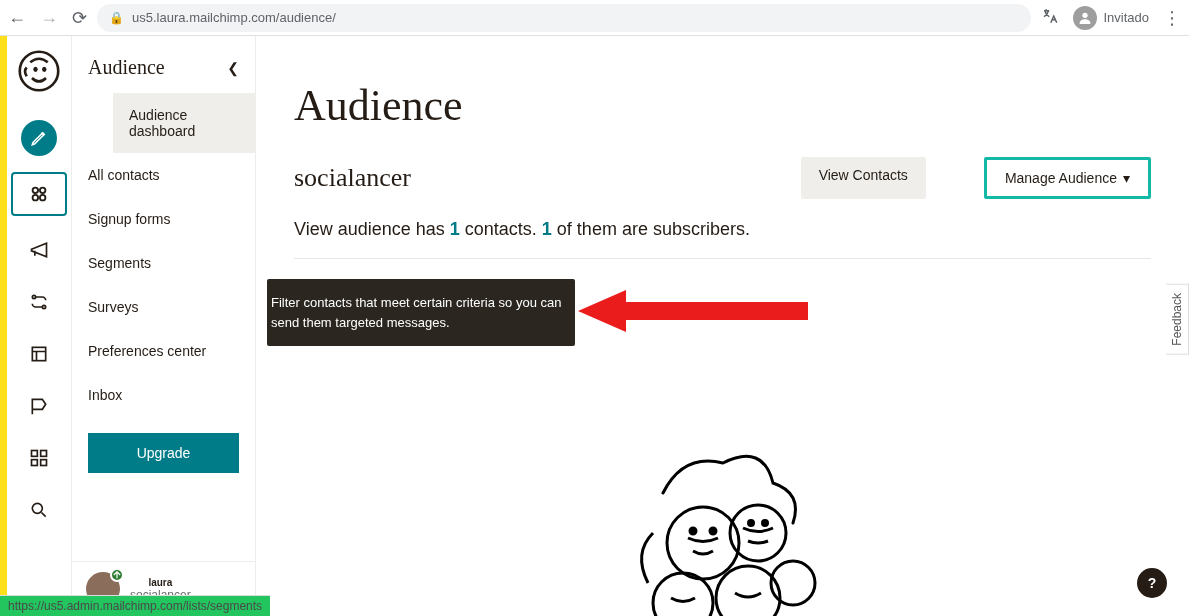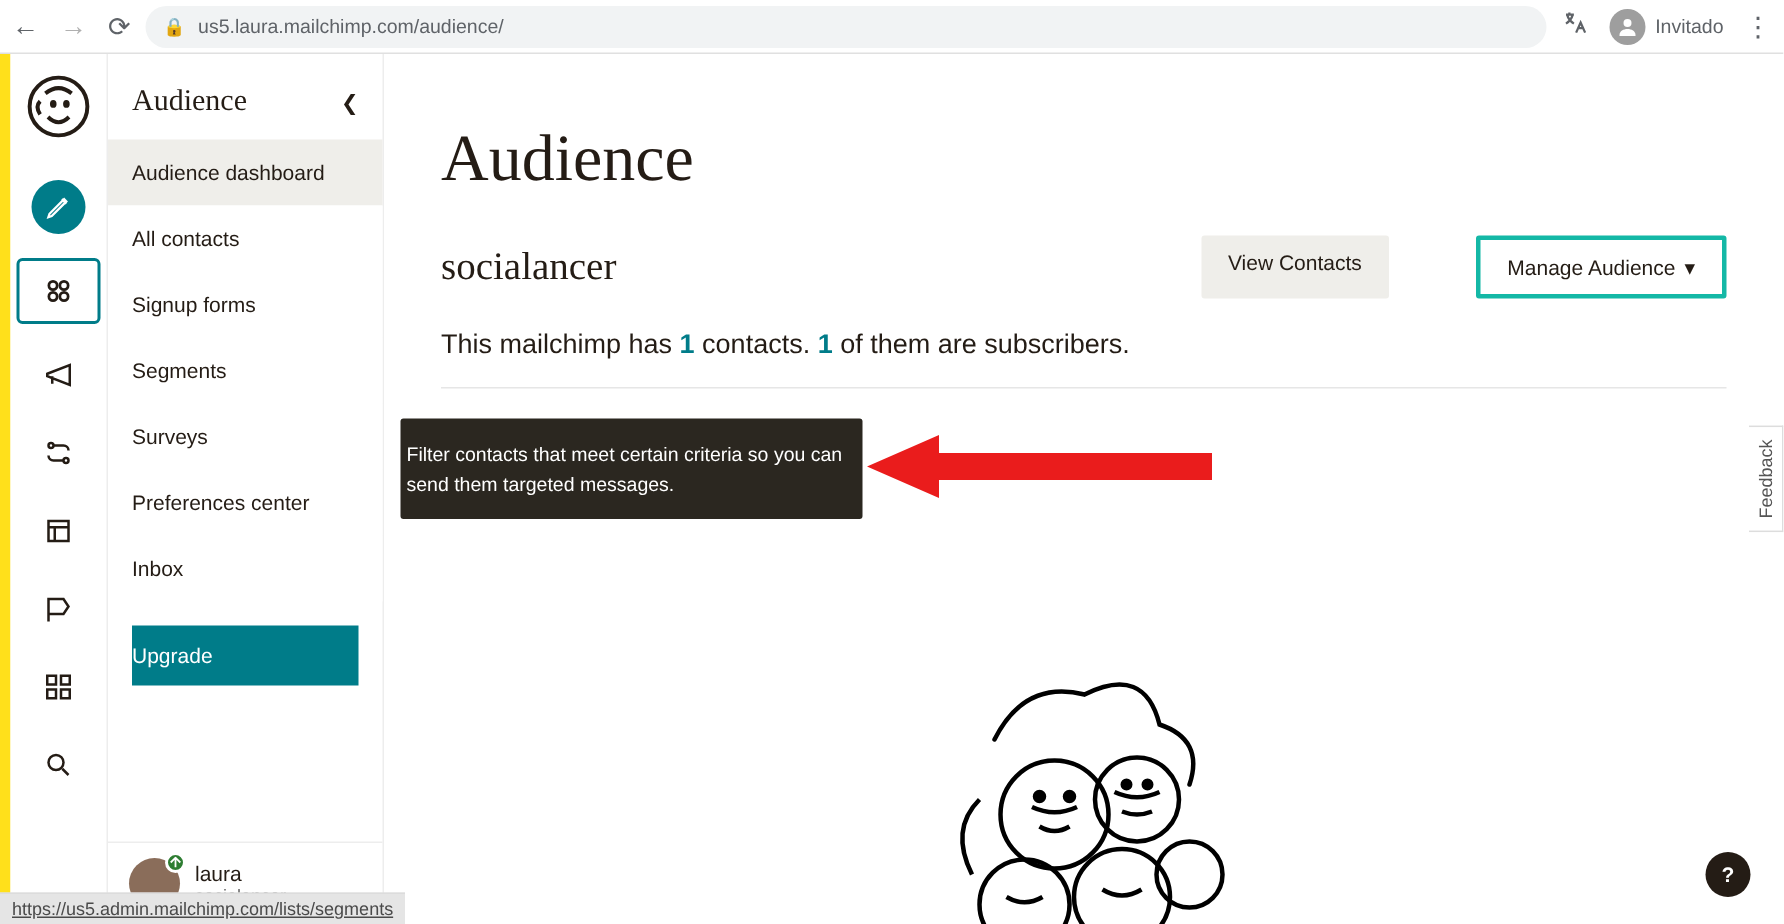--- a/index.html
+++ b/index.html
@@ -24,28 +24,28 @@
   .icon-rail .rail-icon { width: 36px; height: 36px; margin: 8px 0; display: flex; align-items: center; justify-content: center; color: #241c15; border-radius: 50%; cursor: pointer; }
   .icon-rail .rail-icon.create { background: #007c89; color: #fff; }
   .icon-rail .rail-icon.active-sq { border: 2px solid #007c89; border-radius: 4px; width: 56px; height: 44px; }
 
   .side-nav { width: 184px; background: #fff; border-right: 1px solid #ededed; display: flex; flex-direction: column; }
   .side-header { padding: 20px 16px 14px 16px; display: flex; align-items: center; justify-content: space-between; }
   .side-header h2 { font-family: Georgia, "Times New Roman", serif; font-weight: 400; font-size: 20px; }
   .side-header .chev { font-size: 14px; cursor: pointer; }
   .nav-list { display: flex; flex-direction: column; }
   .nav-item { padding: 14px 16px; font-size: 14px; color: #241c15; cursor: pointer; background: #fff; }
-  .nav-item.active { background: #efeeea; font-weight: 500; }
-  .upgrade-btn { margin: 16px; background: #007c89; color: #fff; padding: 12px 0; font-size: 14px; cursor: pointer; }
+  .nav-item.active { background: #efeeea; font-weight: 500; margin-left: 41px; }
+  .upgrade-btn { margin: 16px; background: #007c89; color: #fff; text-align: center; padding: 12px 0; font-size: 14px; cursor: pointer; }
   .side-nav .spacer { flex: 1; }
   .user-block { border-top: 1px solid #ededed; padding: 10px 14px; display: flex; align-items: center; gap: 10px; }
   .user-block .avatar-img { width: 34px; height: 34px; border-radius: 50%; background: #8a6d5a; position: relative; }
   .user-block .avatar-img .badge { position: absolute; top: -4px; right: -4px; width: 14px; height: 14px; border-radius: 50%; background: #2e7d32; border: 2px solid #fff; display: flex; align-items:center; justify-content:center; }
   .user-block .avatar-img .badge svg { width:8px; height:8px; }
-  .user-block .info .name { font-weight: 400; font-size: 14px; }
+  .user-block .info .name { font-weight: 700; font-size: 10px; text-align: center; }
   .user-block .info .org { font-size: 12px; color: #6a6a6a; }
 
   
   .main { flex: 1; padding: 44px 38px 0 38px; position: relative; overflow: hidden; }
   .main h1 { font-family: Georgia, "Times New Roman", serif; font-weight: 400; font-size: 44px; margin-bottom: 26px; }
   .sub-row { display: flex; align-items: center; justify-content: space-between; margin-bottom: 20px; }
   .sub-row .org-name { font-family: Georgia, "Times New Roman", serif; font-weight: 400; font-size: 26px; }
   .sub-row .actions { display: flex; gap: 14px; }
   .btn { padding: 10px 18px; font-size: 14px; border-radius: 2px; cursor: pointer; }
   .btn.primary { background: #efeeea; border: none; font-weight: 500; }
@@ -63,21 +63,21 @@
   
   .illus { position: absolute; left: 50%; transform: translateX(-50%); bottom: -40px; }
 
   
   .feedback { position: absolute; right: 0; top: 284px; background: #fff; border: 1px solid #ddd; border-right: none; padding: 8px 4px; writing-mode: vertical-rl; transform: rotate(180deg); font-size: 12px; color: #555; cursor: pointer; }
 
   
   .help { position: absolute; right: 22px; bottom: 18px; width: 30px; height: 30px; border-radius: 50%; background: #241c15; color: #fff; display: flex; align-items: center; justify-content: center; font-weight: 700; cursor: pointer; }
 
   
-  .status-bar { position: absolute; left: 0; bottom: 0; background: #e5e5e5; border-top: 1px solid #dcdcdc; font-size: 12px; color: #4a4a4a; padding: 3px 8px; text-decoration: underline; }
+  .status-bar { position: absolute; left: 0; bottom: 0; background: #22c55e; border-top: 1px solid #dcdcdc; font-size: 12px; color: #4a4a4a; padding: 3px 8px; }
 </style>
 </head>
 <body>
 
 <div class="chrome">
   <div class="nav-btns">
     <span class="arrow">←</span>
     <span class="arrow disabled">→</span>
     <span class="arrow">⟳</span>
   </div>
@@ -208,21 +208,21 @@
       <div class="org-name">socialancer</div>
       <div class="actions">
         <div class="btn primary"><span>View Contacts</span></div>
         <div class="btn secondary">
           <span>Manage Audience</span>
           <span>▾</span>
         </div>
       </div>
     </div>
     <div class="stats">
-      <span>This mailchimp has </span><span class="num">1</span><span> contacts. </span><span class="num">1</span><span> of them are subscribers.</span>
+      <span>View audience has </span><span class="num">1</span><span> contacts. </span><span class="num">1</span><span> of them are subscribers.</span>
     </div>
     <hr class="divider">
 
     <div class="illus">
       <svg width="260" height="220" viewBox="0 0 260 220">
         <g fill="none" stroke="#000" stroke-width="3">
           <circle cx="110" cy="110" r="36"></circle>
           <circle cx="165" cy="100" r="28"></circle>
           <circle cx="90" cy="170" r="30"></circle>
           <circle cx="155" cy="165" r="32"></circle>

